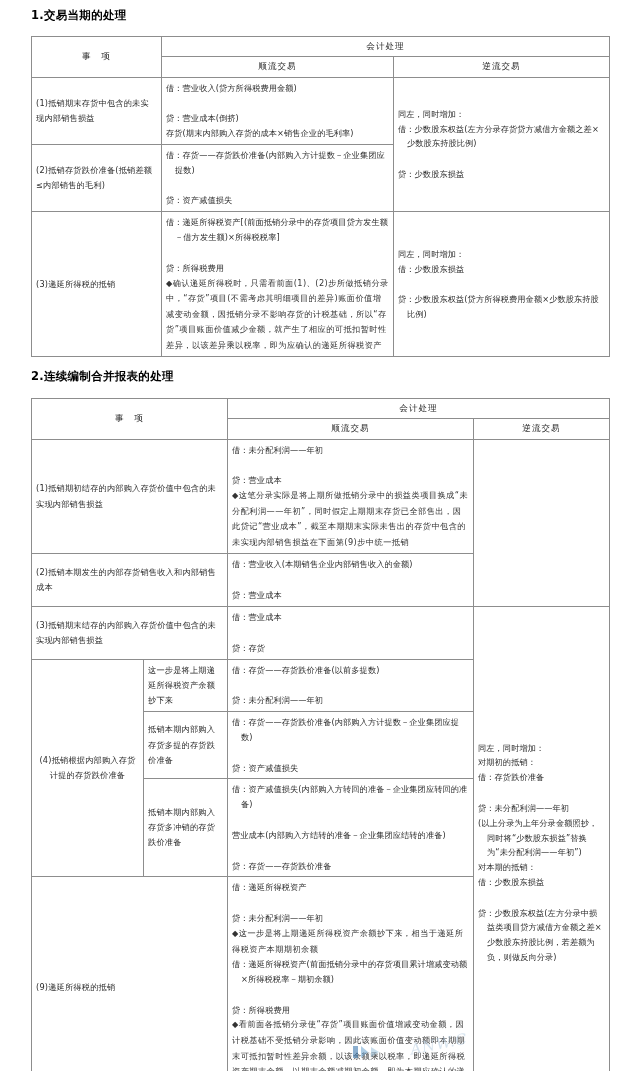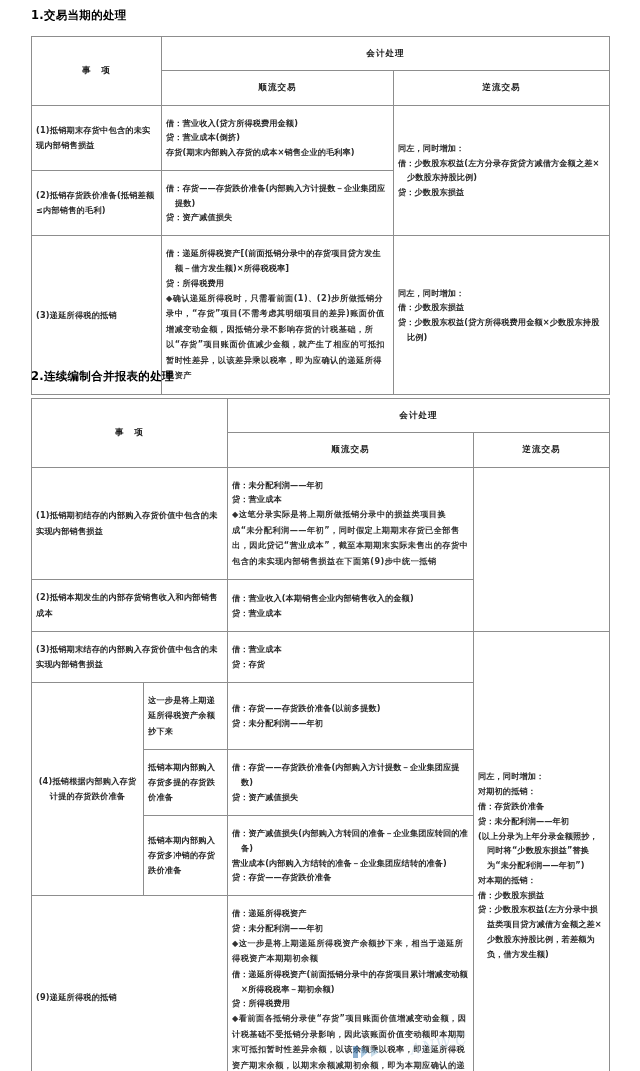--- a/index.html
+++ b/index.html
@@ -27,22 +27,22 @@
     border-collapse:collapse;
     table-layout:fixed;
     position:absolute;
     font-size:8.2px;
     line-height:1.55;
     color:#2b2b2b;
   }
   table.tbl td, table.tbl th{
     border:1px solid #8d8d8d;
     vertical-align:middle;
-    padding:10px 4px;
-    font-weight:bold;
+    padding:3px 4px;
+    font-weight:normal;
     text-align:left;
   }
   
   table.tbl{border:1px solid #555;}
   table.tbl td.hd, table.tbl th.hd{
     text-align:center;
     vertical-align:middle;
     font-size:8.6px;
     color:#1d1d1d;
     letter-spacing:1px;
@@ -59,21 +59,21 @@
   }
   td.right{
     line-height:1.8;
     letter-spacing:.1px;
     vertical-align:top;
     padding-top:6px;
   }
   td.top{vertical-align:top;padding-top:5px;}
 
   .ln{display:block;white-space:pre-wrap;}
-  .i1{padding-left:1.0em;}
+  .i1{padding-left:1.0em;margin-top:16px;}
   .i2{padding-left:2.1em;}
   .hang{display:block;padding-left:1.1em;text-indent:-1.1em;white-space:pre-wrap;}
   .note{
     display:block;
     font-style:normal;
     letter-spacing:.45px;
     line-height:1.9;
     color:#333;
     padding-left:0;
   }
@@ -218,21 +218,21 @@
           <span class="ln hang i1">贷：存货</span>
         </td>
         <td class="right" rowspan="5">
           <span class="ln">同左，同时增加：</span>
           <span class="ln">对期初的抵销：</span>
           <span class="ln hang">借：存货跌价准备</span>
           <span class="ln hang i1">贷：未分配利润——年初</span>
           <span class="ln hang">(以上分录为上年分录金额照抄，同时将“少数股东损益”替换为“未分配利润——年初”)</span>
           <span class="ln">对本期的抵销：</span>
           <span class="ln hang">借：少数股东损益</span>
-          <span class="ln hang i1">贷：少数股东权益(左方分录中损益类项目贷方减借方金额之差×少数股东持股比例，若差额为负，借方发生额)</span>
+          <span class="ln hang i1">贷：少数股东权益(左方分录中损益类项目贷方减借方金额之差×少数股东持股比例，若差额为负，则做反向分录)</span>
         </td>
       </tr>
 
       <tr>
         <td class="item cent" rowspan="3">(4)抵销根据内部购入存货计提的存货跌价准备</td>
         <td class="item">这一步是将上期递延所得税资产余额抄下来</td>
         <td class="body">
           <span class="ln hang">借：存货——存货跌价准备(以前多提数)</span>
           <span class="ln hang i1">贷：未分配利润——年初</span>
         </td>

